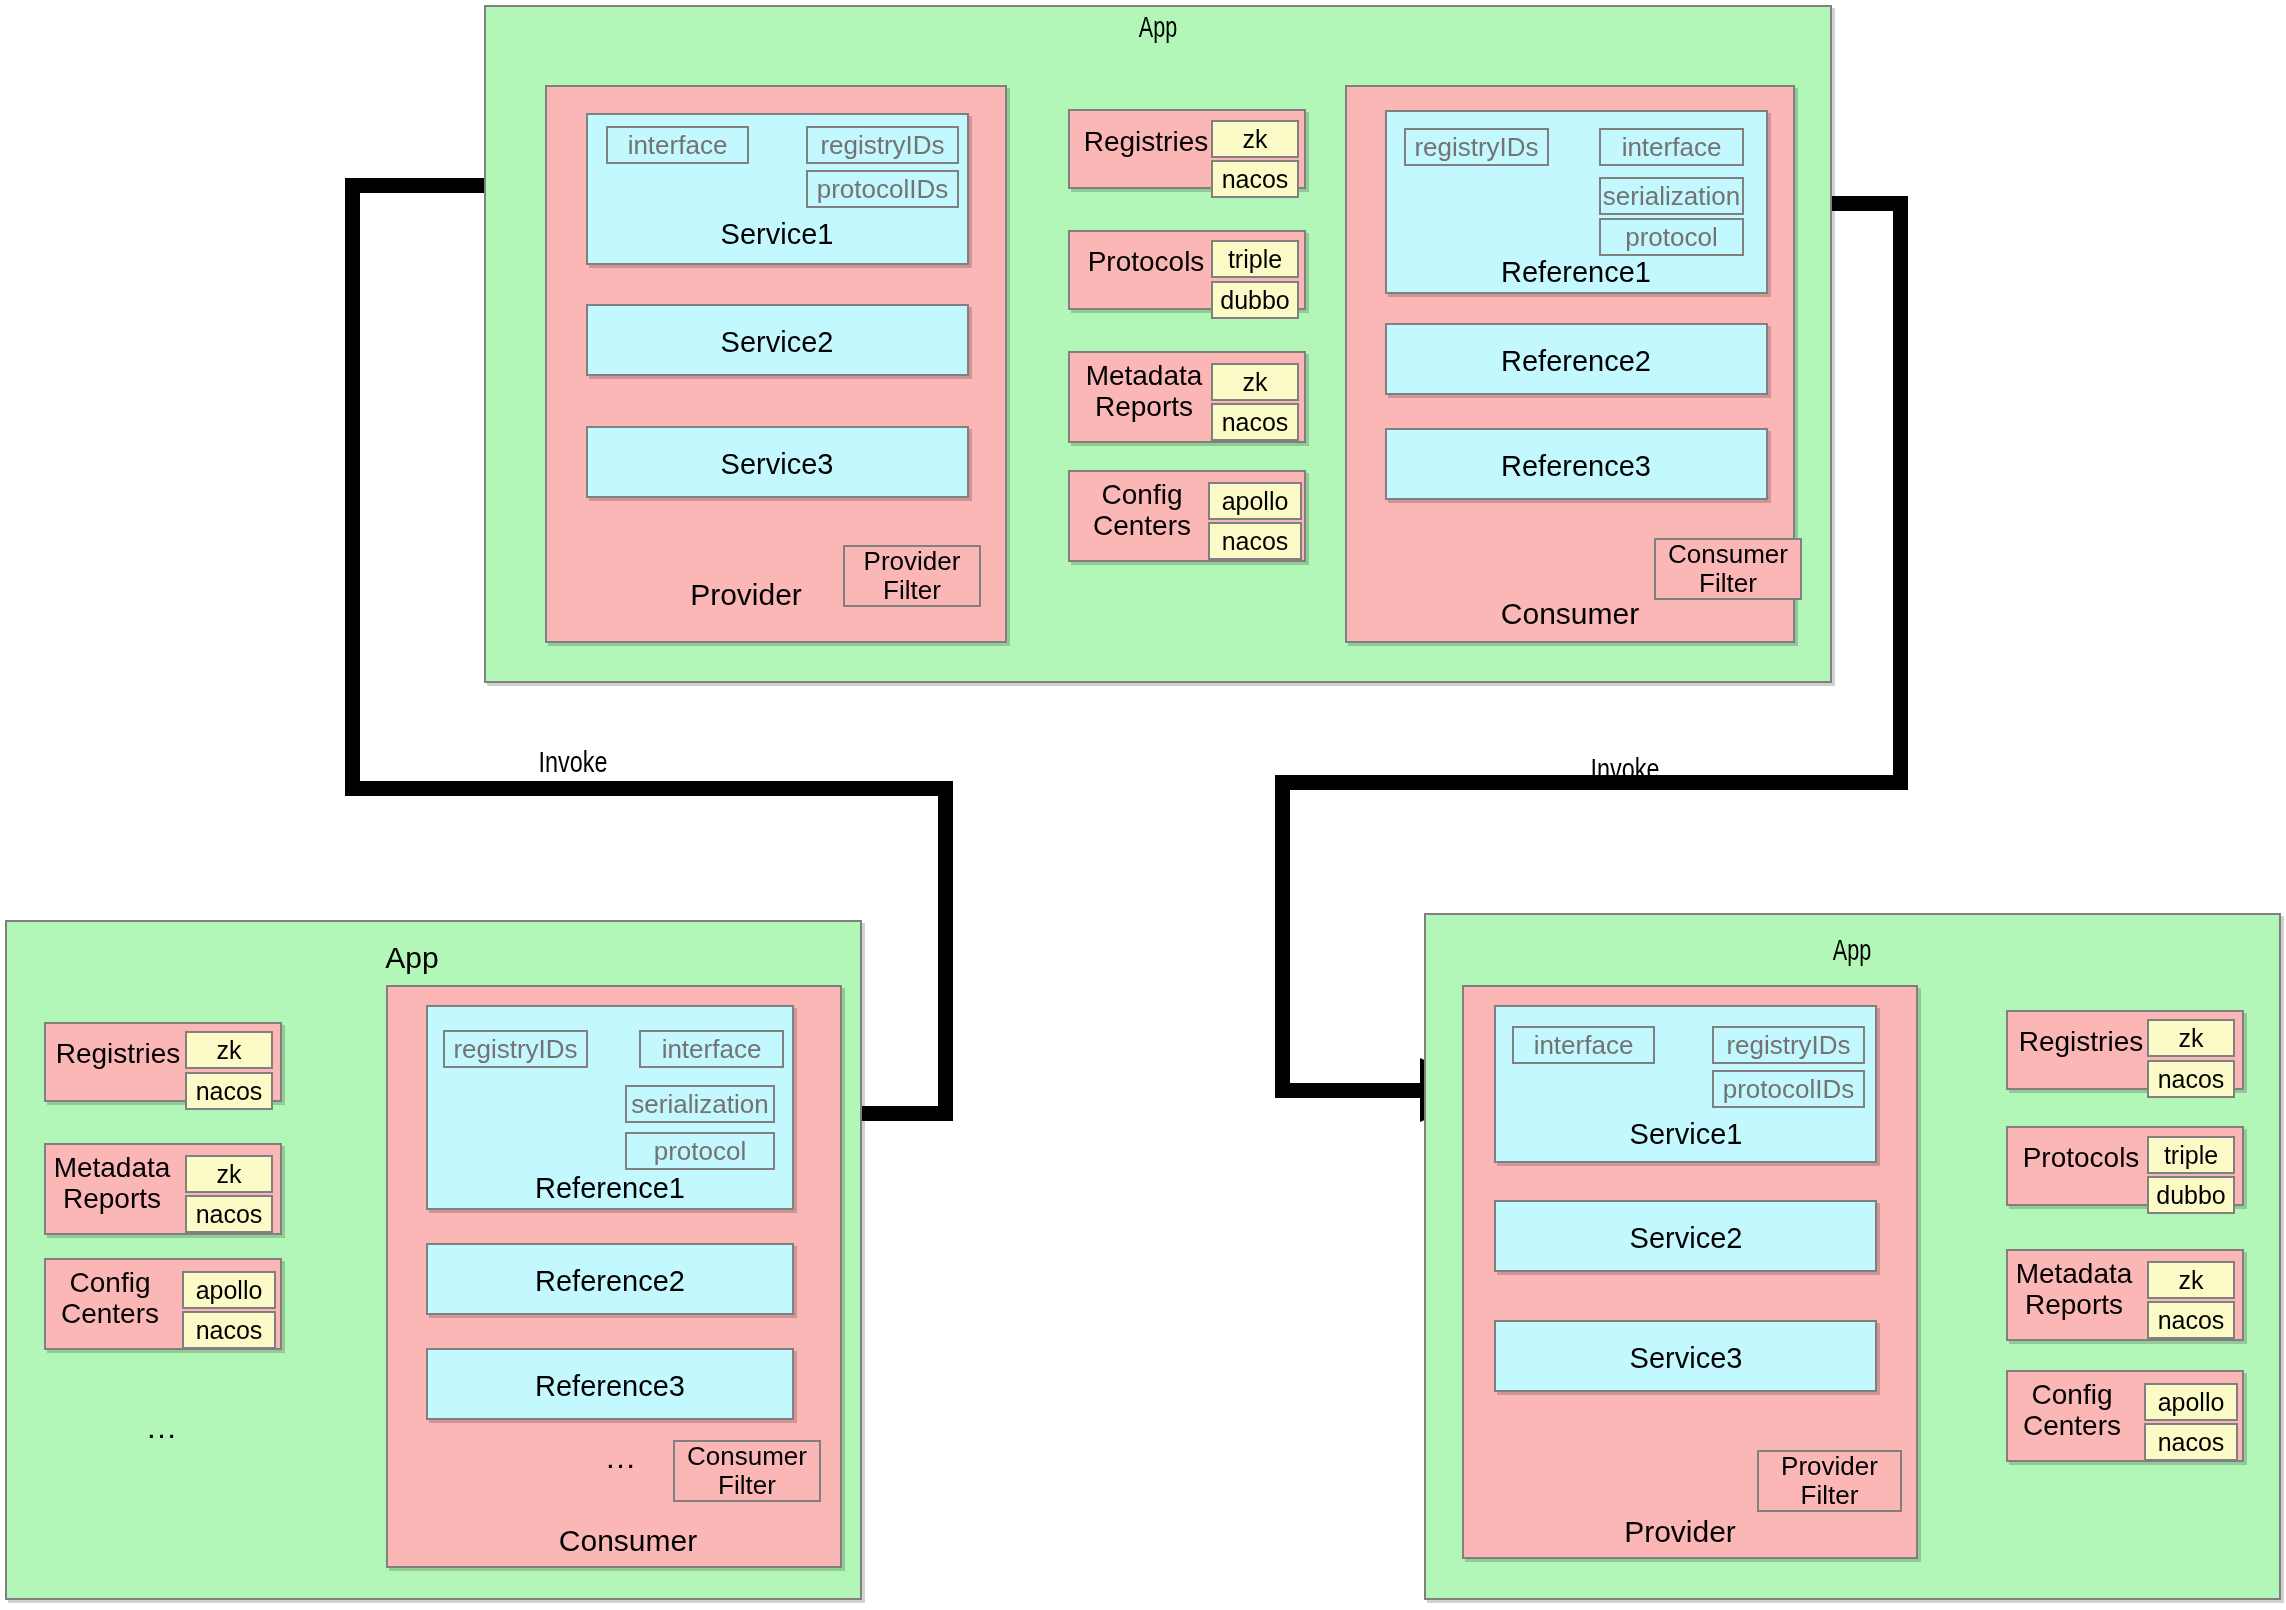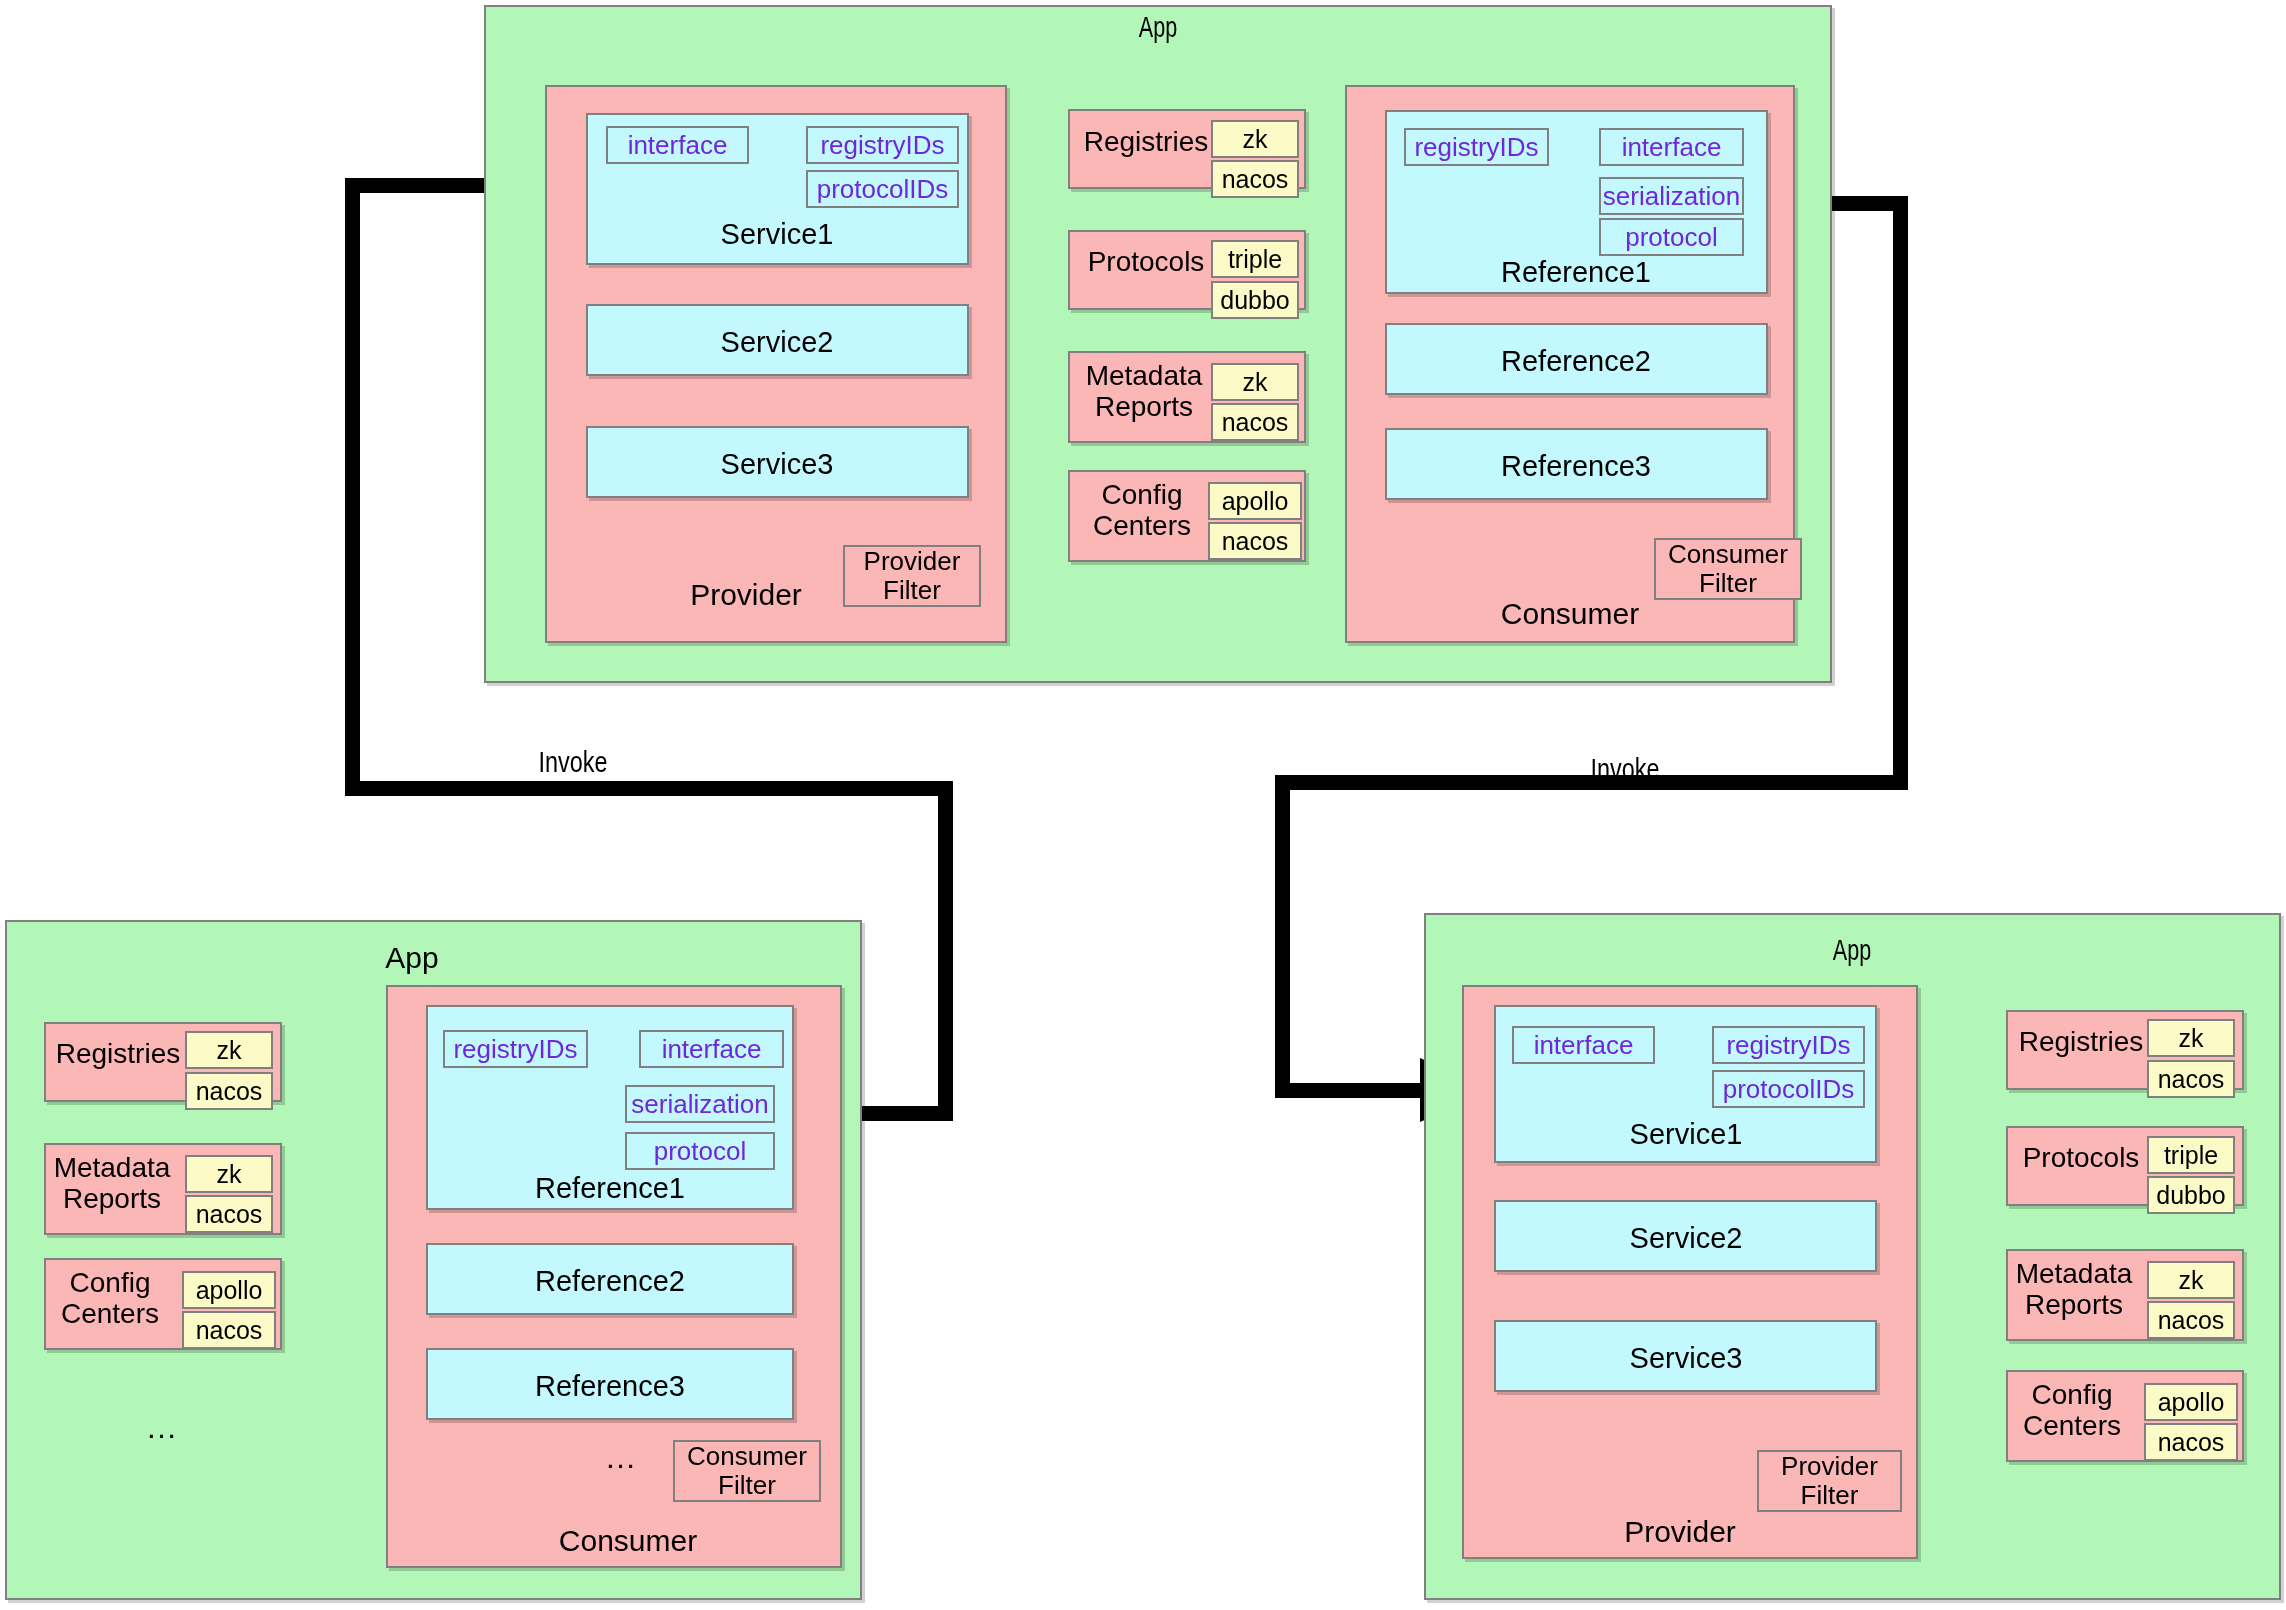--- a/index.html
+++ b/index.html
@@ -39,21 +39,21 @@
   }
   .attr-box {
     position: absolute;
     box-sizing: border-box;
     border: 2px solid #808080;
     background: #c3f8fe;
     display: flex;
     align-items: center;
     justify-content: center;
     font-size: 26px;
-    color: #6d28d9;
+    color: #737373;
     white-space: nowrap;
   }
   .opt-box {
     position: absolute;
     box-sizing: border-box;
     border: 2px solid #808080;
     background: #fcfbc8;
     display: flex;
     align-items: center;
     justify-content: center;

